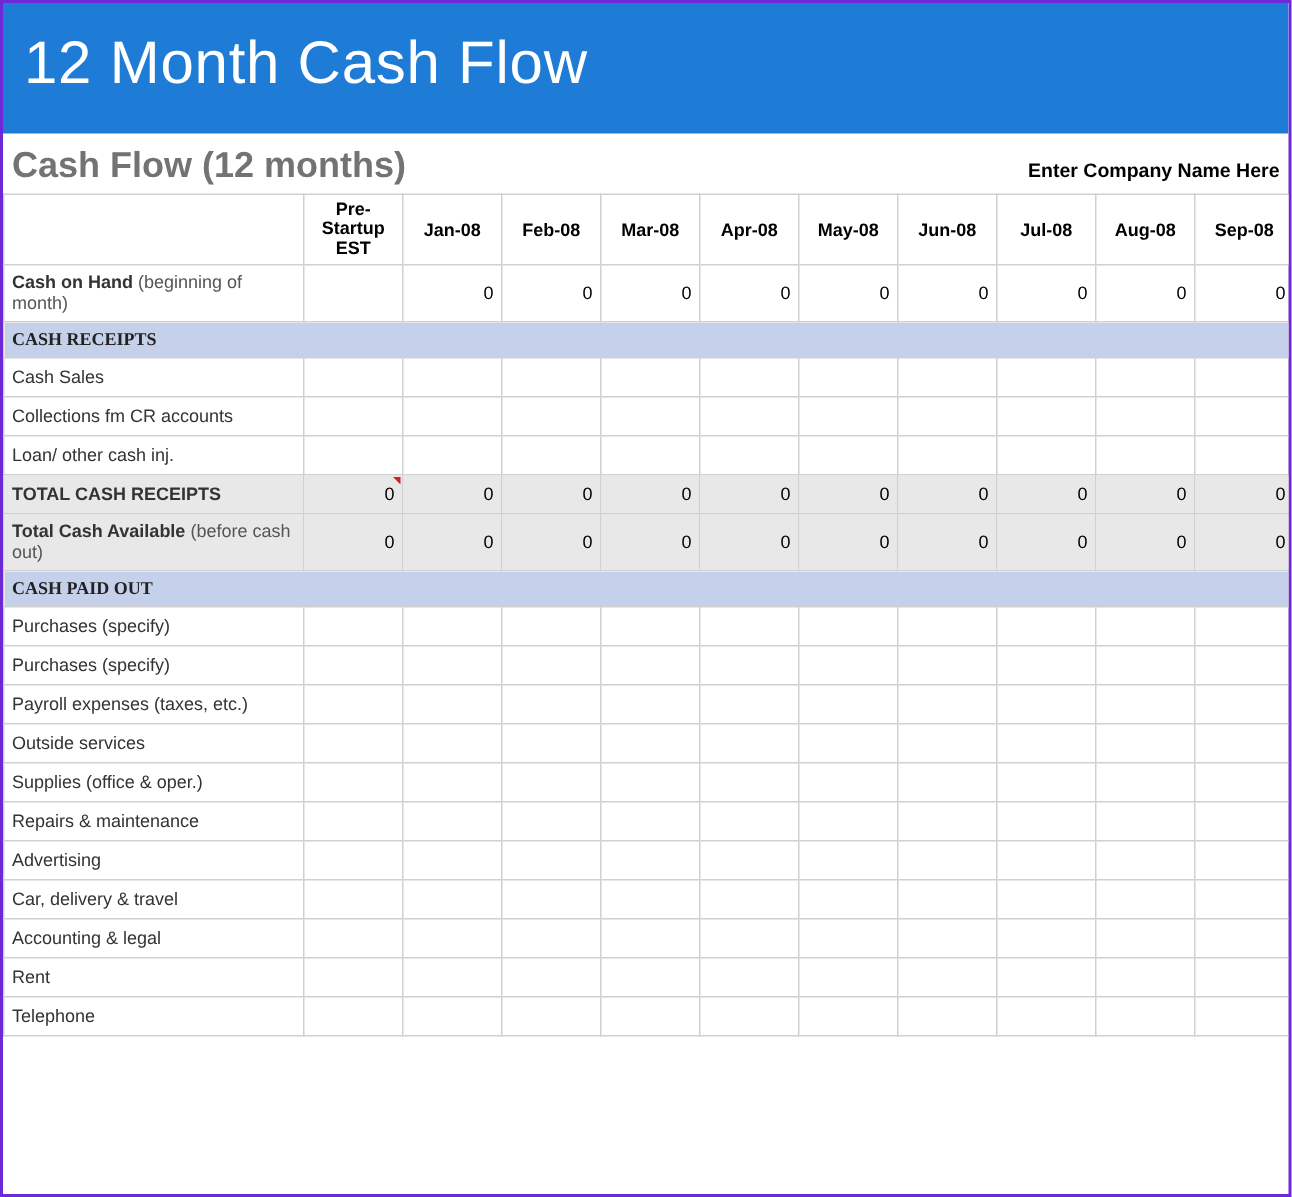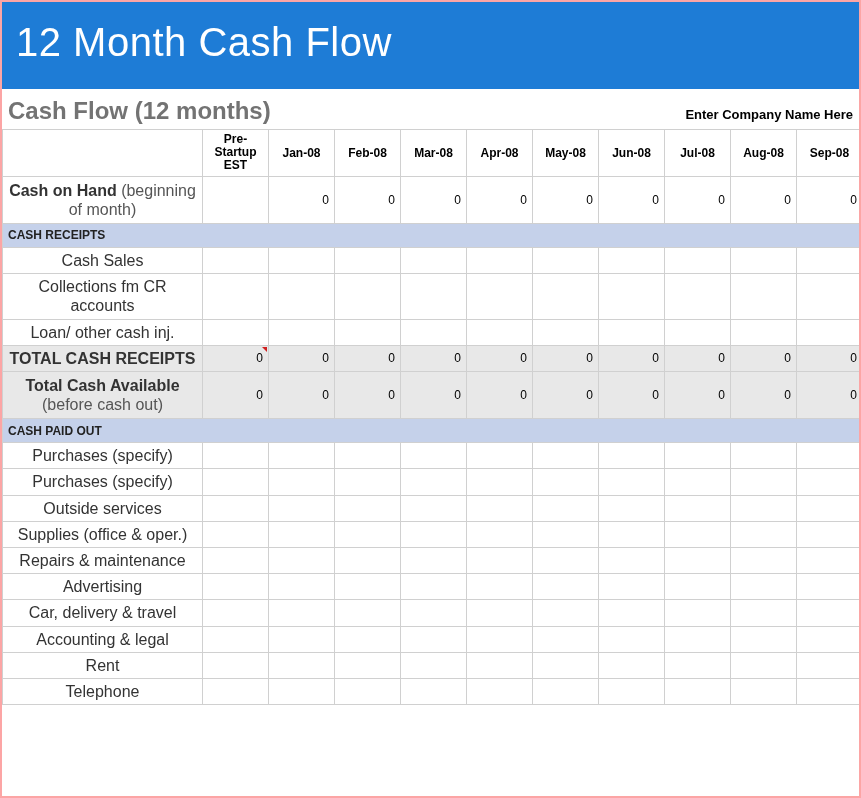--- a/index.html
+++ b/index.html
@@ -6,21 +6,21 @@
   body {
     margin: 0;
     font-family: Arial, Helvetica, sans-serif;
     font-size: 12px;
     background: #fff;
     color: #333;
   }
   .frame {
     width: 861px;
     height: 798px;
-    border: 2px solid #fca5a5;
+    border: 2px solid #6d28d9;
     overflow: hidden;
     position: relative;
   }
   .banner {
     background: #1e7cd6;
     color: #fff;
     font-family: "Gill Sans", "Segoe UI", Arial, sans-serif;
     font-size: 40px;
     font-weight: 400;
     padding: 18px 14px 24px 14px;
@@ -67,39 +67,40 @@
     color: #000;
     background: #fff;
     height: 36px;
     vertical-align: middle;
   }
   th.pre-startup {
     white-space: normal;
     line-height: 1.1;
   }
   td.label {
-    text-align: center;
-    font-size: 16px;
+    text-align: left;
+    font-size: 12px;
     color: #333;
     white-space: normal;
     line-height: 1.2;
   }
   td.label .bold { font-weight: bold; }
   td.label .light { font-weight: normal; color: #555; }
   td.num {
     text-align: right;
     font-size: 12px;
     color: #000;
   }
   tr.section td {
     background: #c5d1ea;
     font-weight: bold;
     color: #222;
     font-size: 12px;
     height: 24px;
+    font-family: Liberation Serif, serif;
   }
   tr.total td { background: #e8e8e8; }
   tr.tall td { height: 38px; }
   tr.tall td.label { padding-top: 4px; padding-bottom: 4px; }
   .red-mark {
     position: relative;
   }
   .red-mark::after {
     content: "";
     position: absolute;
@@ -263,20 +264,33 @@
           <td class="num"></td>
           <td class="num"></td>
           <td class="num"></td>
           <td class="num"></td>
           <td class="num"></td>
           <td class="num"></td>
           <td class="num"></td>
           <td class="num"></td>
       </tr>
       <tr>
+        <td class="label">Payroll expenses (taxes, etc.)</td>
+        <td class="num"></td>
+          <td class="num"></td>
+          <td class="num"></td>
+          <td class="num"></td>
+          <td class="num"></td>
+          <td class="num"></td>
+          <td class="num"></td>
+          <td class="num"></td>
+          <td class="num"></td>
+          <td class="num"></td>
+      </tr>
+      <tr>
         <td class="label">Outside services</td>
         <td class="num"></td>
           <td class="num"></td>
           <td class="num"></td>
           <td class="num"></td>
           <td class="num"></td>
           <td class="num"></td>
           <td class="num"></td>
           <td class="num"></td>
           <td class="num"></td>

